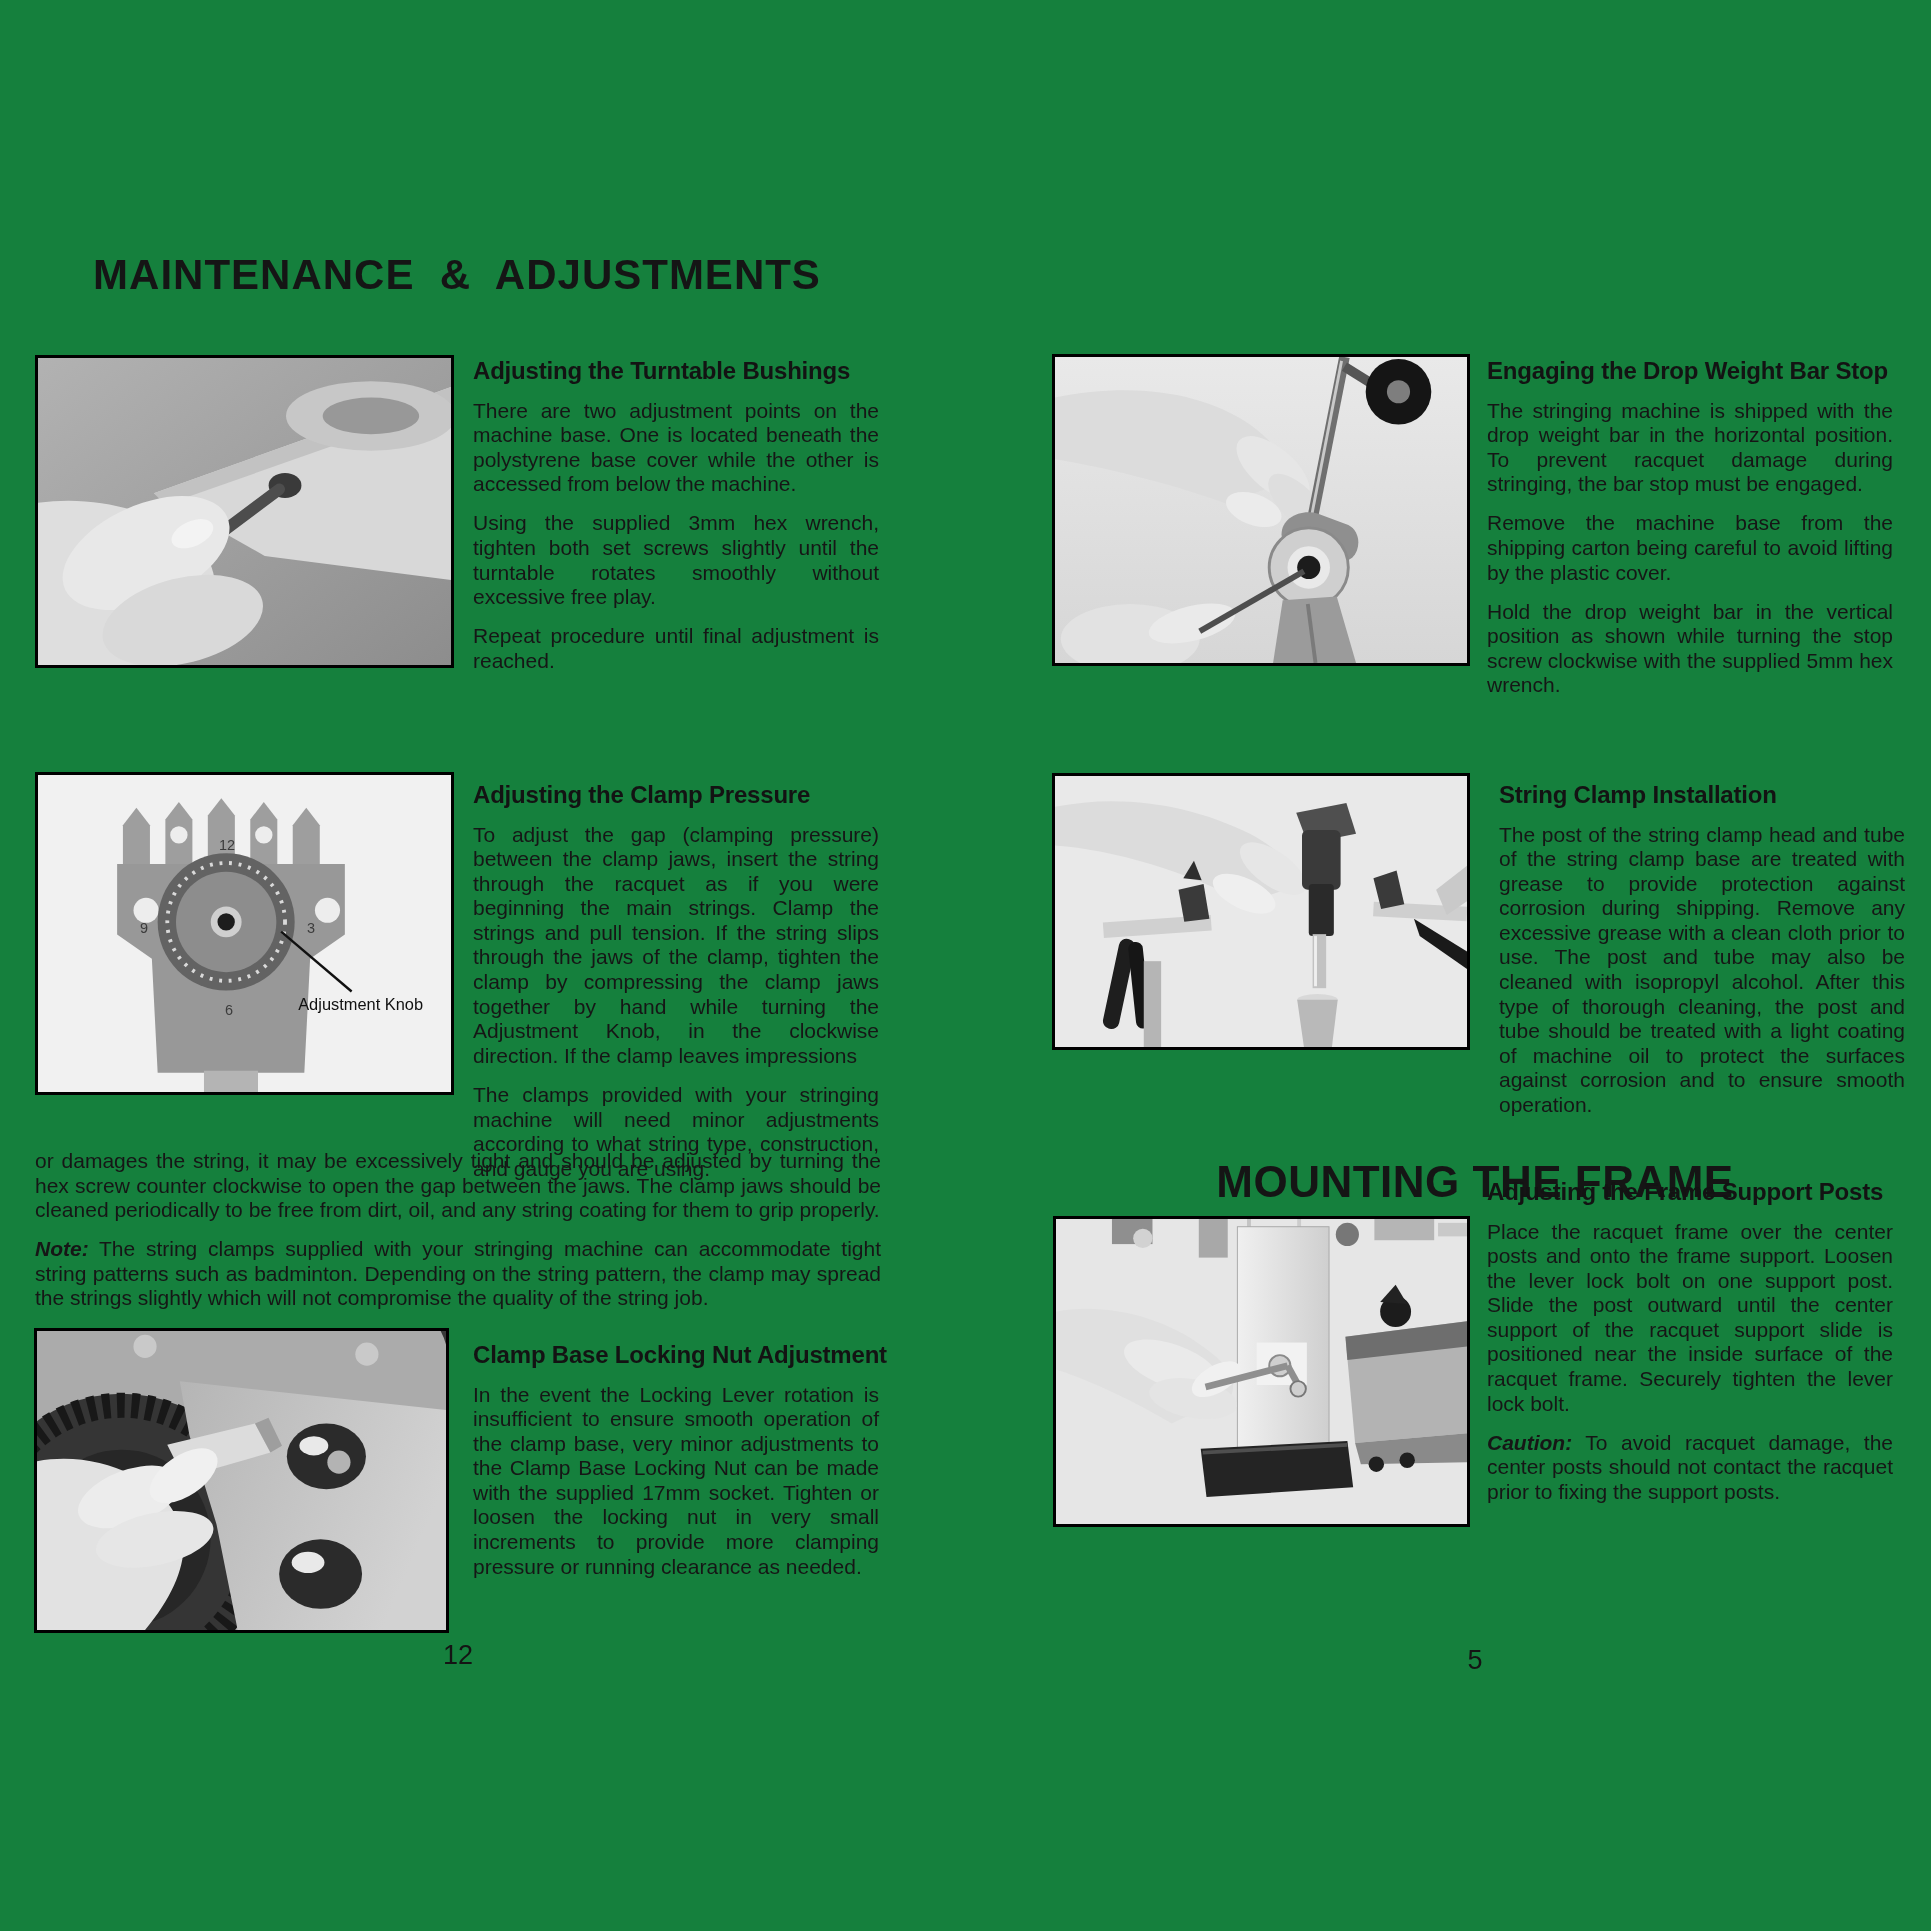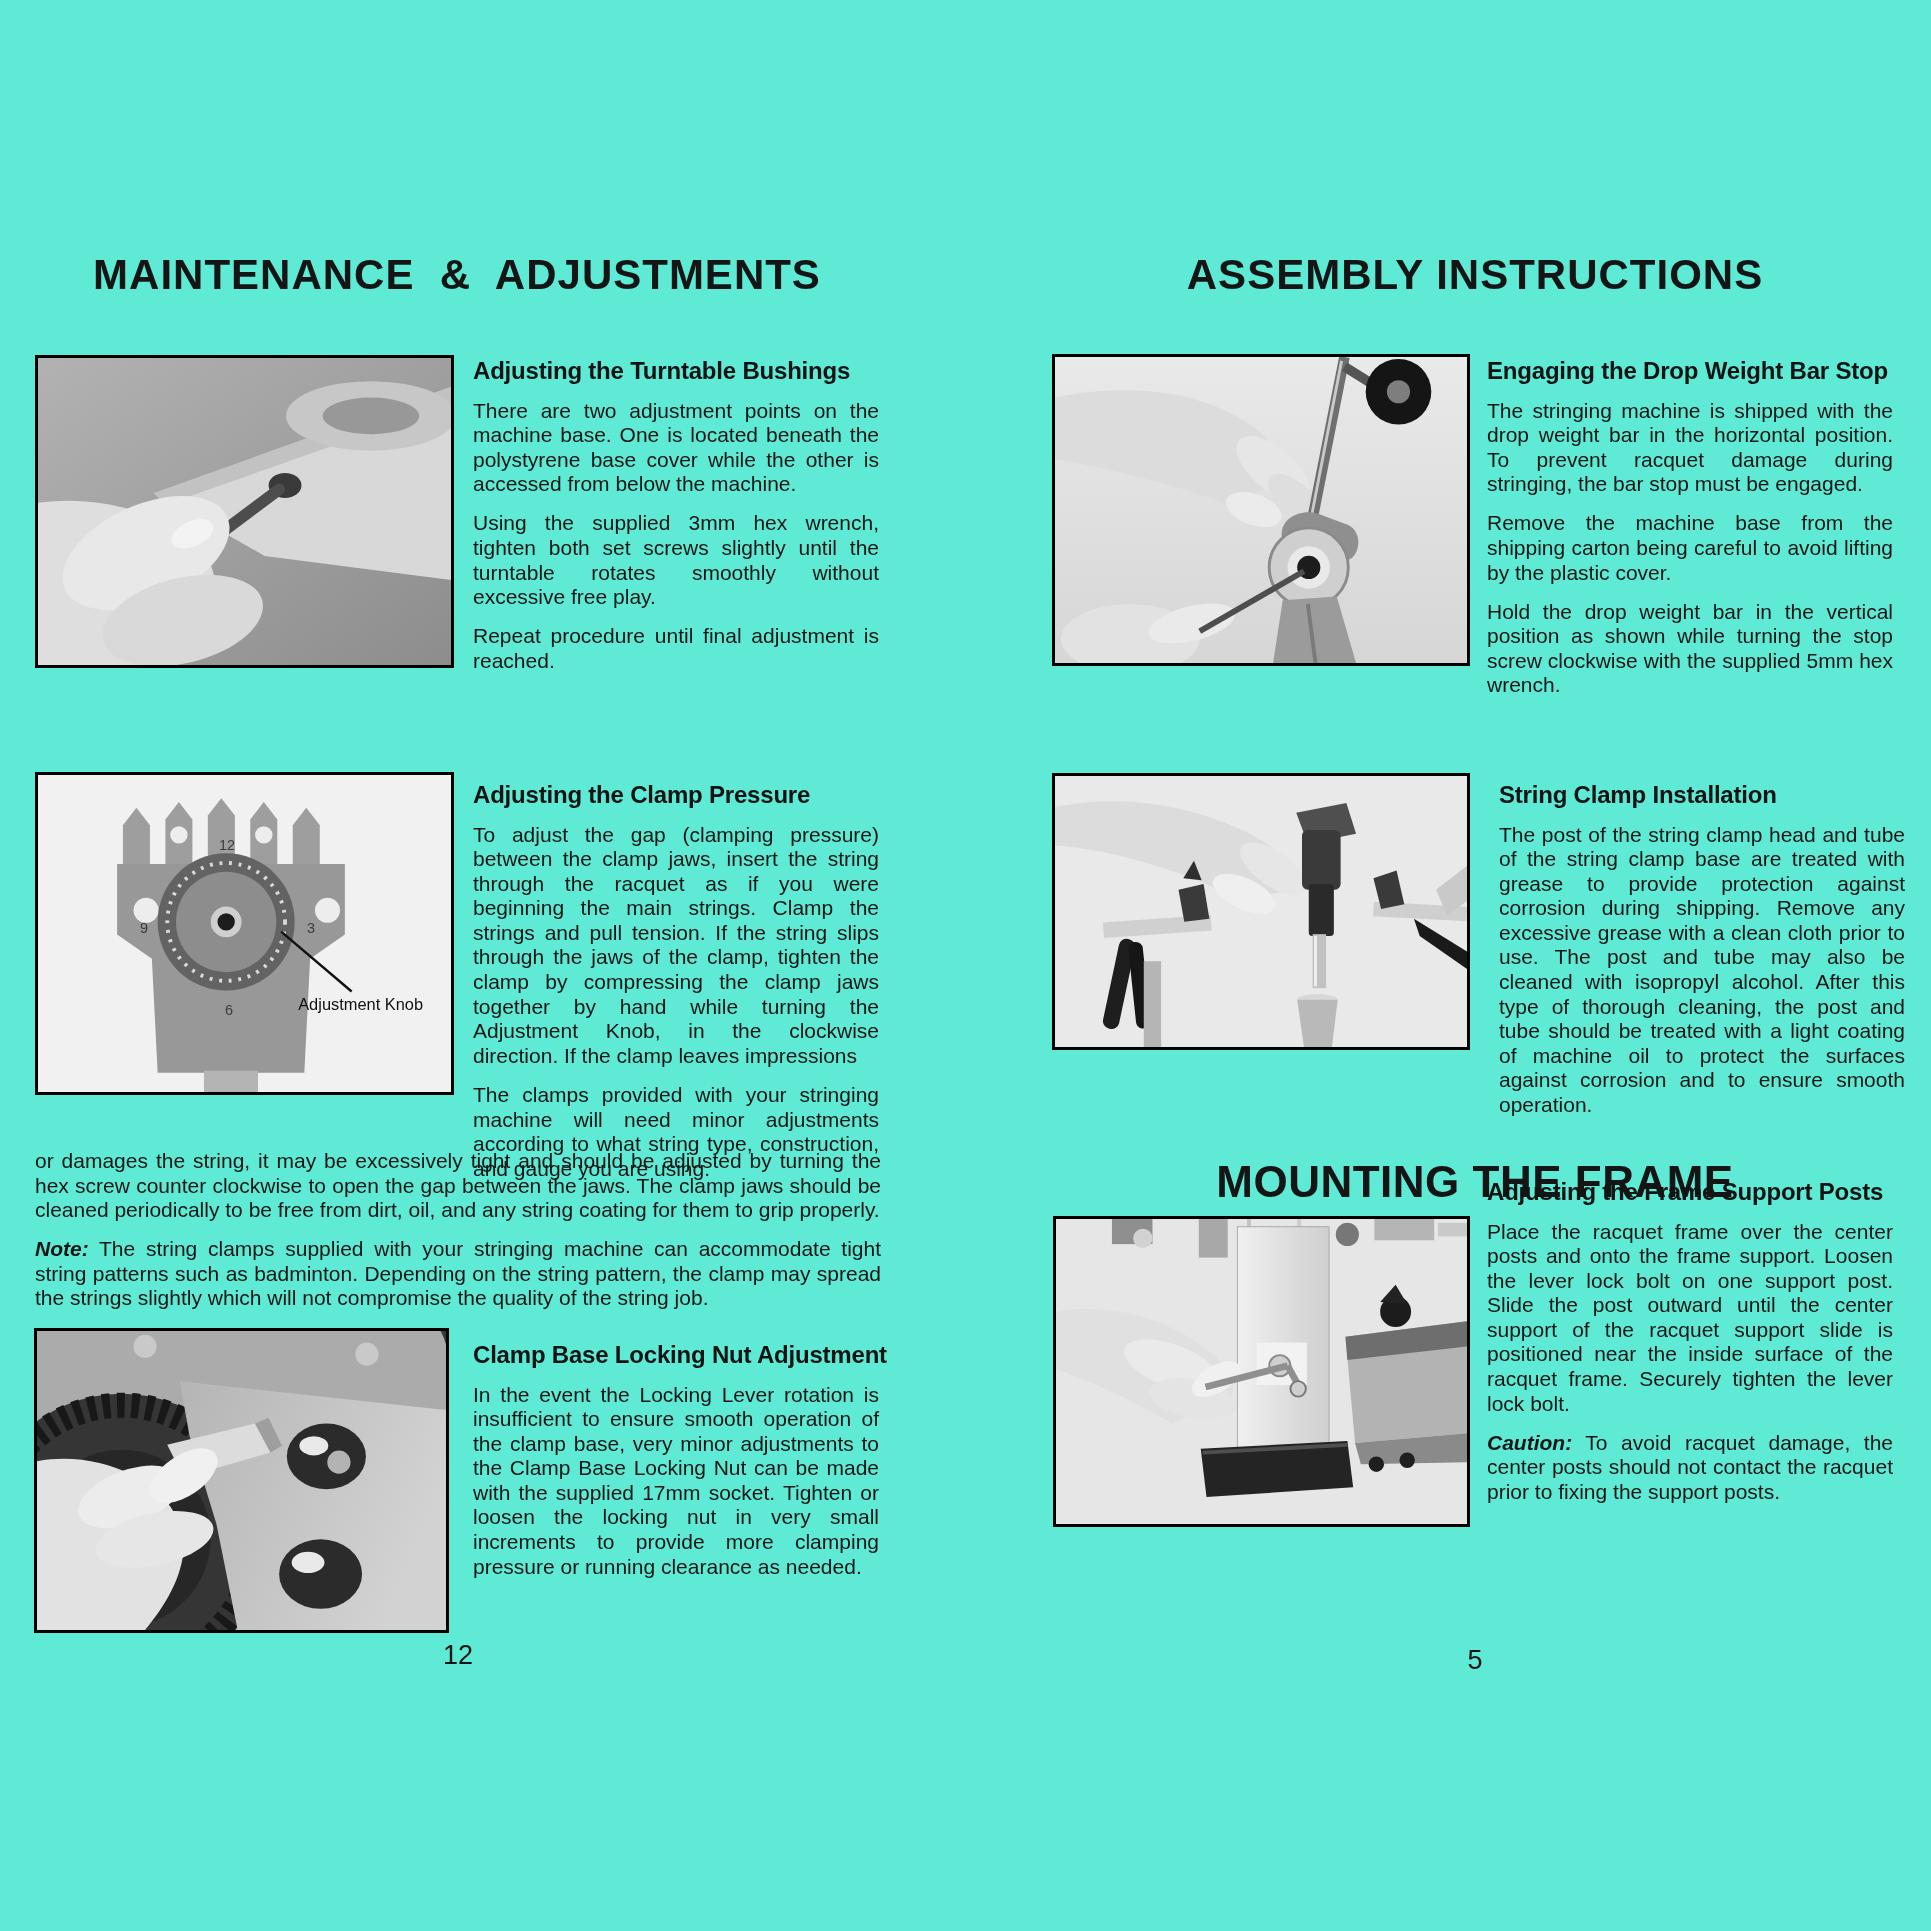--- a/index.html
+++ b/index.html
@@ -1,16 +1,16 @@
 <!DOCTYPE html>
 <html><head>
 <meta charset="utf-8">
 <style>
   html,body{margin:0;padding:0;background:#ffffff;}
-  .canvas{position:relative;width:1931px;height:1931px;background:#5eead4;
+  .canvas{position:relative;width:1931px;height:1931px;background:#15803d;
           font-family:"Liberation Sans",sans-serif;color:#101010;overflow:hidden;}
   .page-title{position:absolute;font-weight:bold;font-size:42px;line-height:44px;
               letter-spacing:1px;text-align:center;white-space:pre;color:#151515;}
   .section-title{font-weight:bold;font-size:24px;line-height:29px;margin:0 0 13.5px 0;
                  white-space:nowrap;letter-spacing:-0.2px;color:#131313;}
   .big-heading{position:absolute;font-weight:bold;font-size:44px;line-height:46px;
                text-align:center;letter-spacing:0.5px;color:#151515;}
   .col{position:absolute;width:406px;margin-top:10px;}
   .wide{position:absolute;}
   .col p,.wide p{font-size:21px;line-height:24.6px;text-align:justify;
@@ -152,21 +152,20 @@
     </svg>
   </div>
 
   <div class="col" style="left:473px;top:1330px;">
     <h2 class="section-title">Clamp Base Locking Nut Adjustment</h2>
     <p>In the event the Locking Lever rotation is insufficient to ensure smooth operation of the clamp base, very minor adjustments to the Clamp Base Locking Nut can be made with the supplied 17mm socket. Tighten or loosen the locking nut in very small increments to provide more clamping pressure or running clearance as needed.</p>
   </div>
 
   <div class="pagenum" style="left:35px;top:1641px;width:846px;">12</div>
 
-  <div class="page-title" style="left:1052px;top:253px;width:846px;">ASSEMBLY INSTRUCTIONS</div>
 
   <div class="photo" style="left:1052px;top:354px;width:412px;height:306px;">
     <svg viewBox="0 0 427 317" preserveAspectRatio="none">
       <defs>
         <linearGradient id="g4" x1="0" y1="0" x2="0" y2="1">
           <stop offset="0" stop-color="#e9e9e9"></stop>
             <stop offset="1" stop-color="#d6d6d6"></stop>
         </linearGradient>
       </defs>
       <rect x="0" y="0" width="427" height="317" fill="url(#g4)"></rect>

